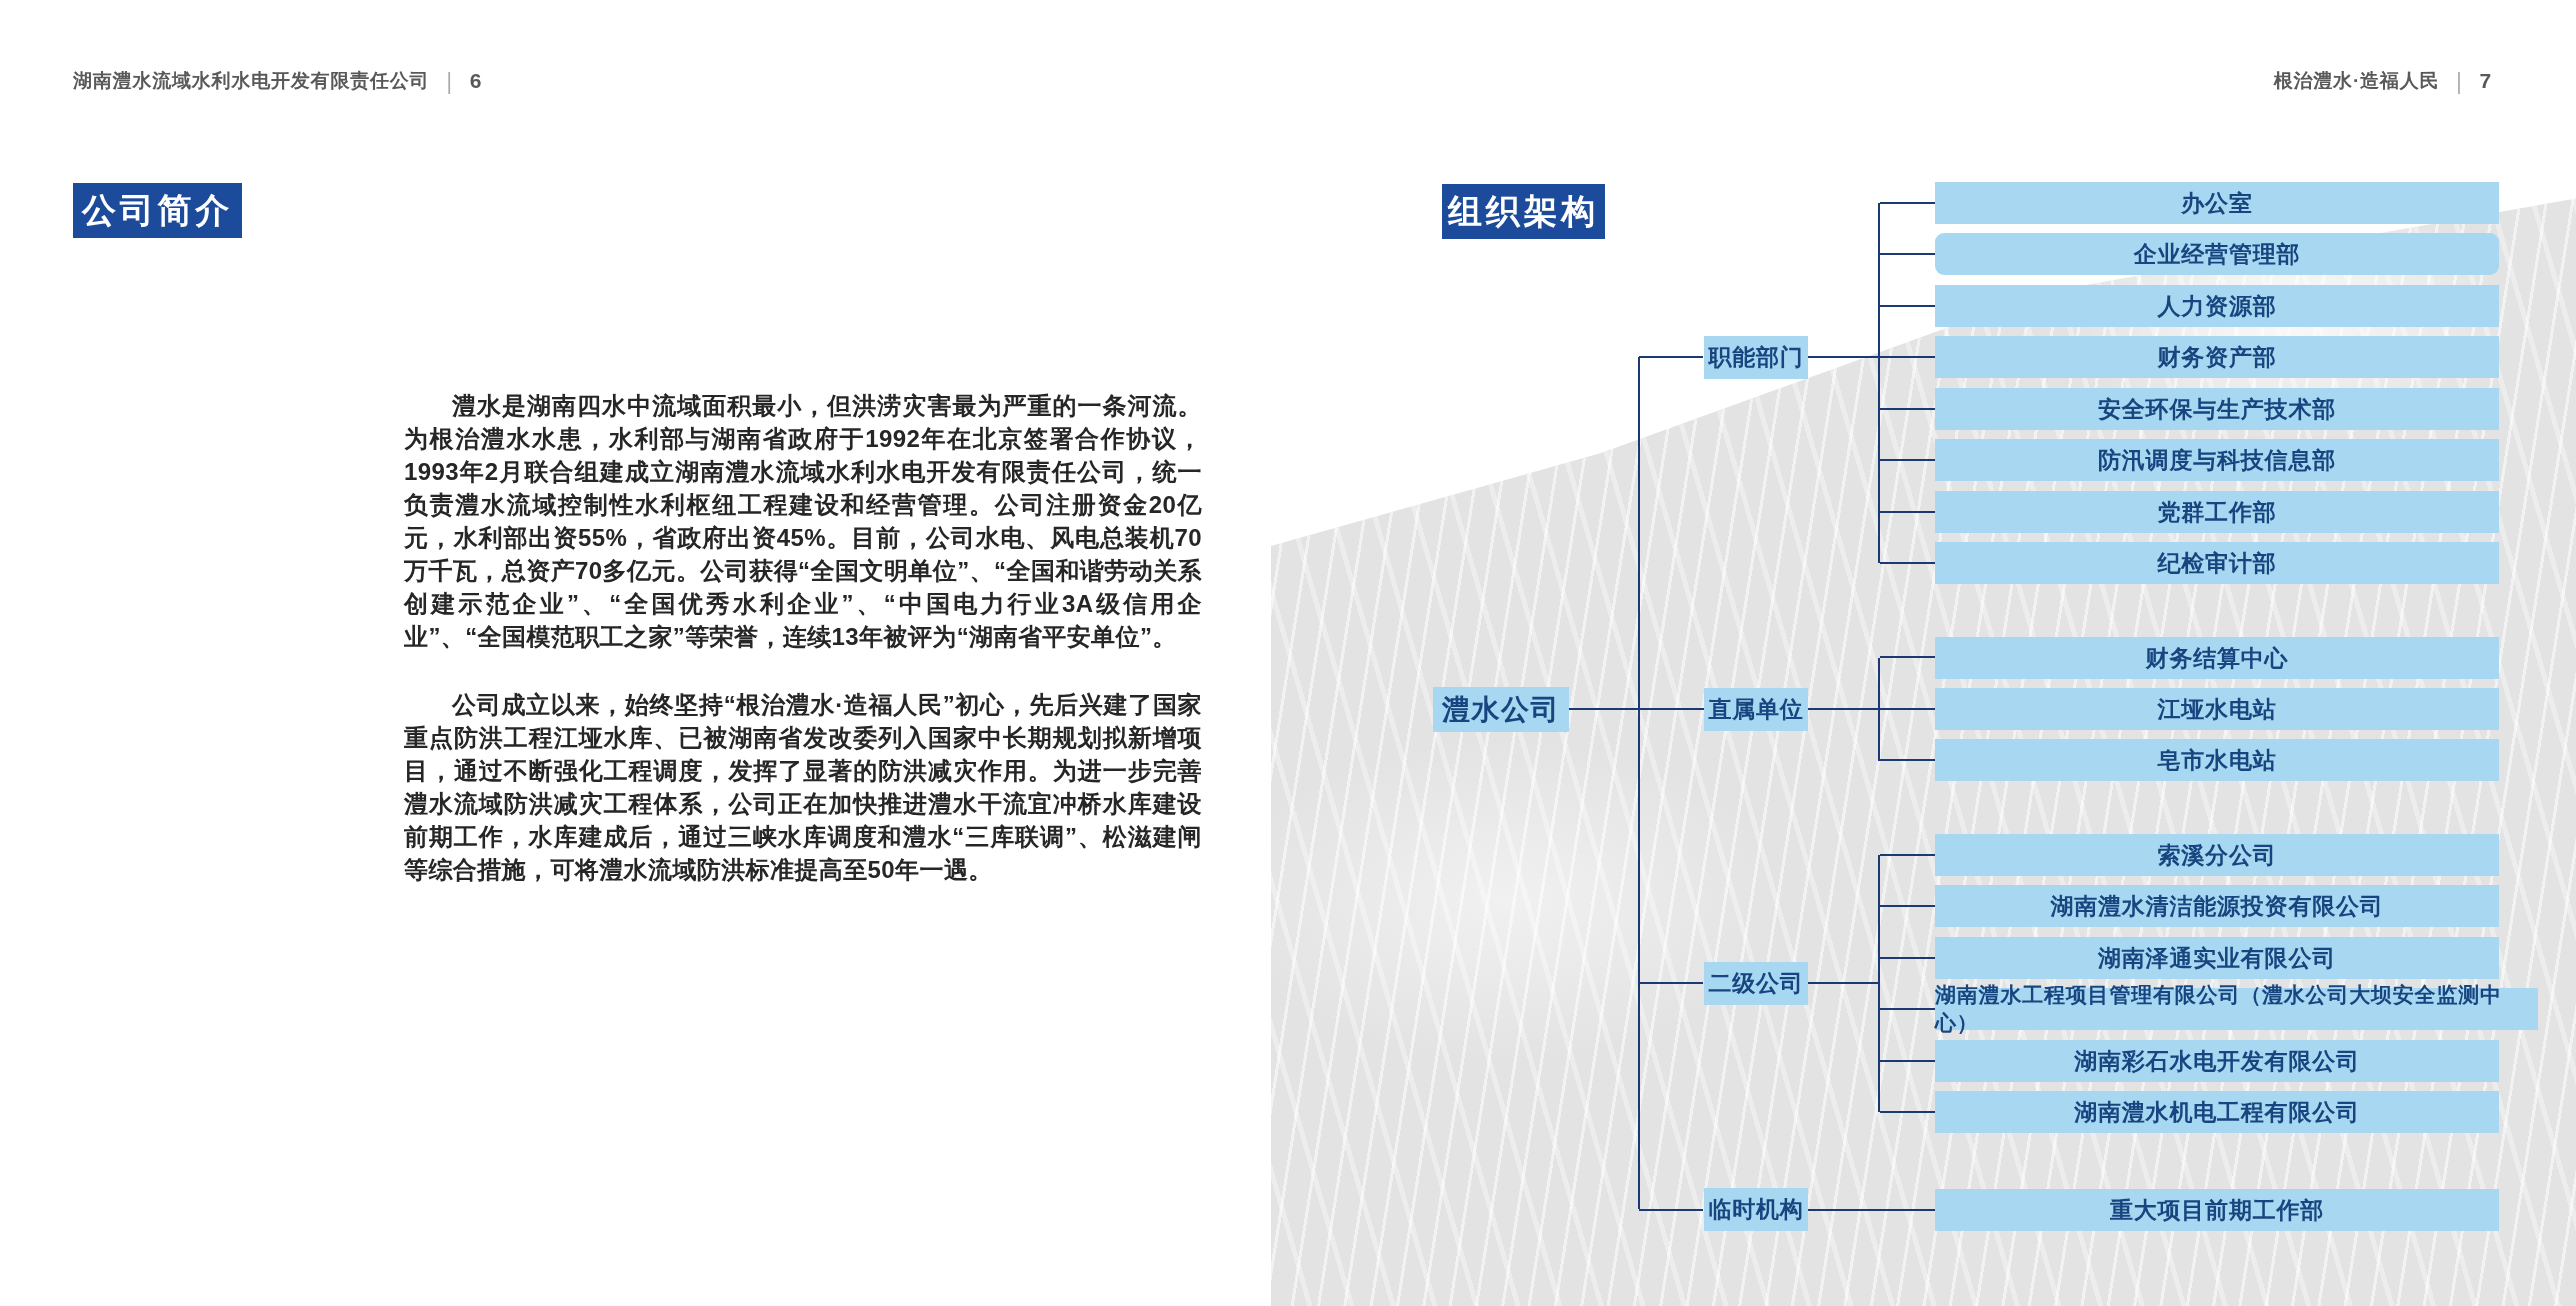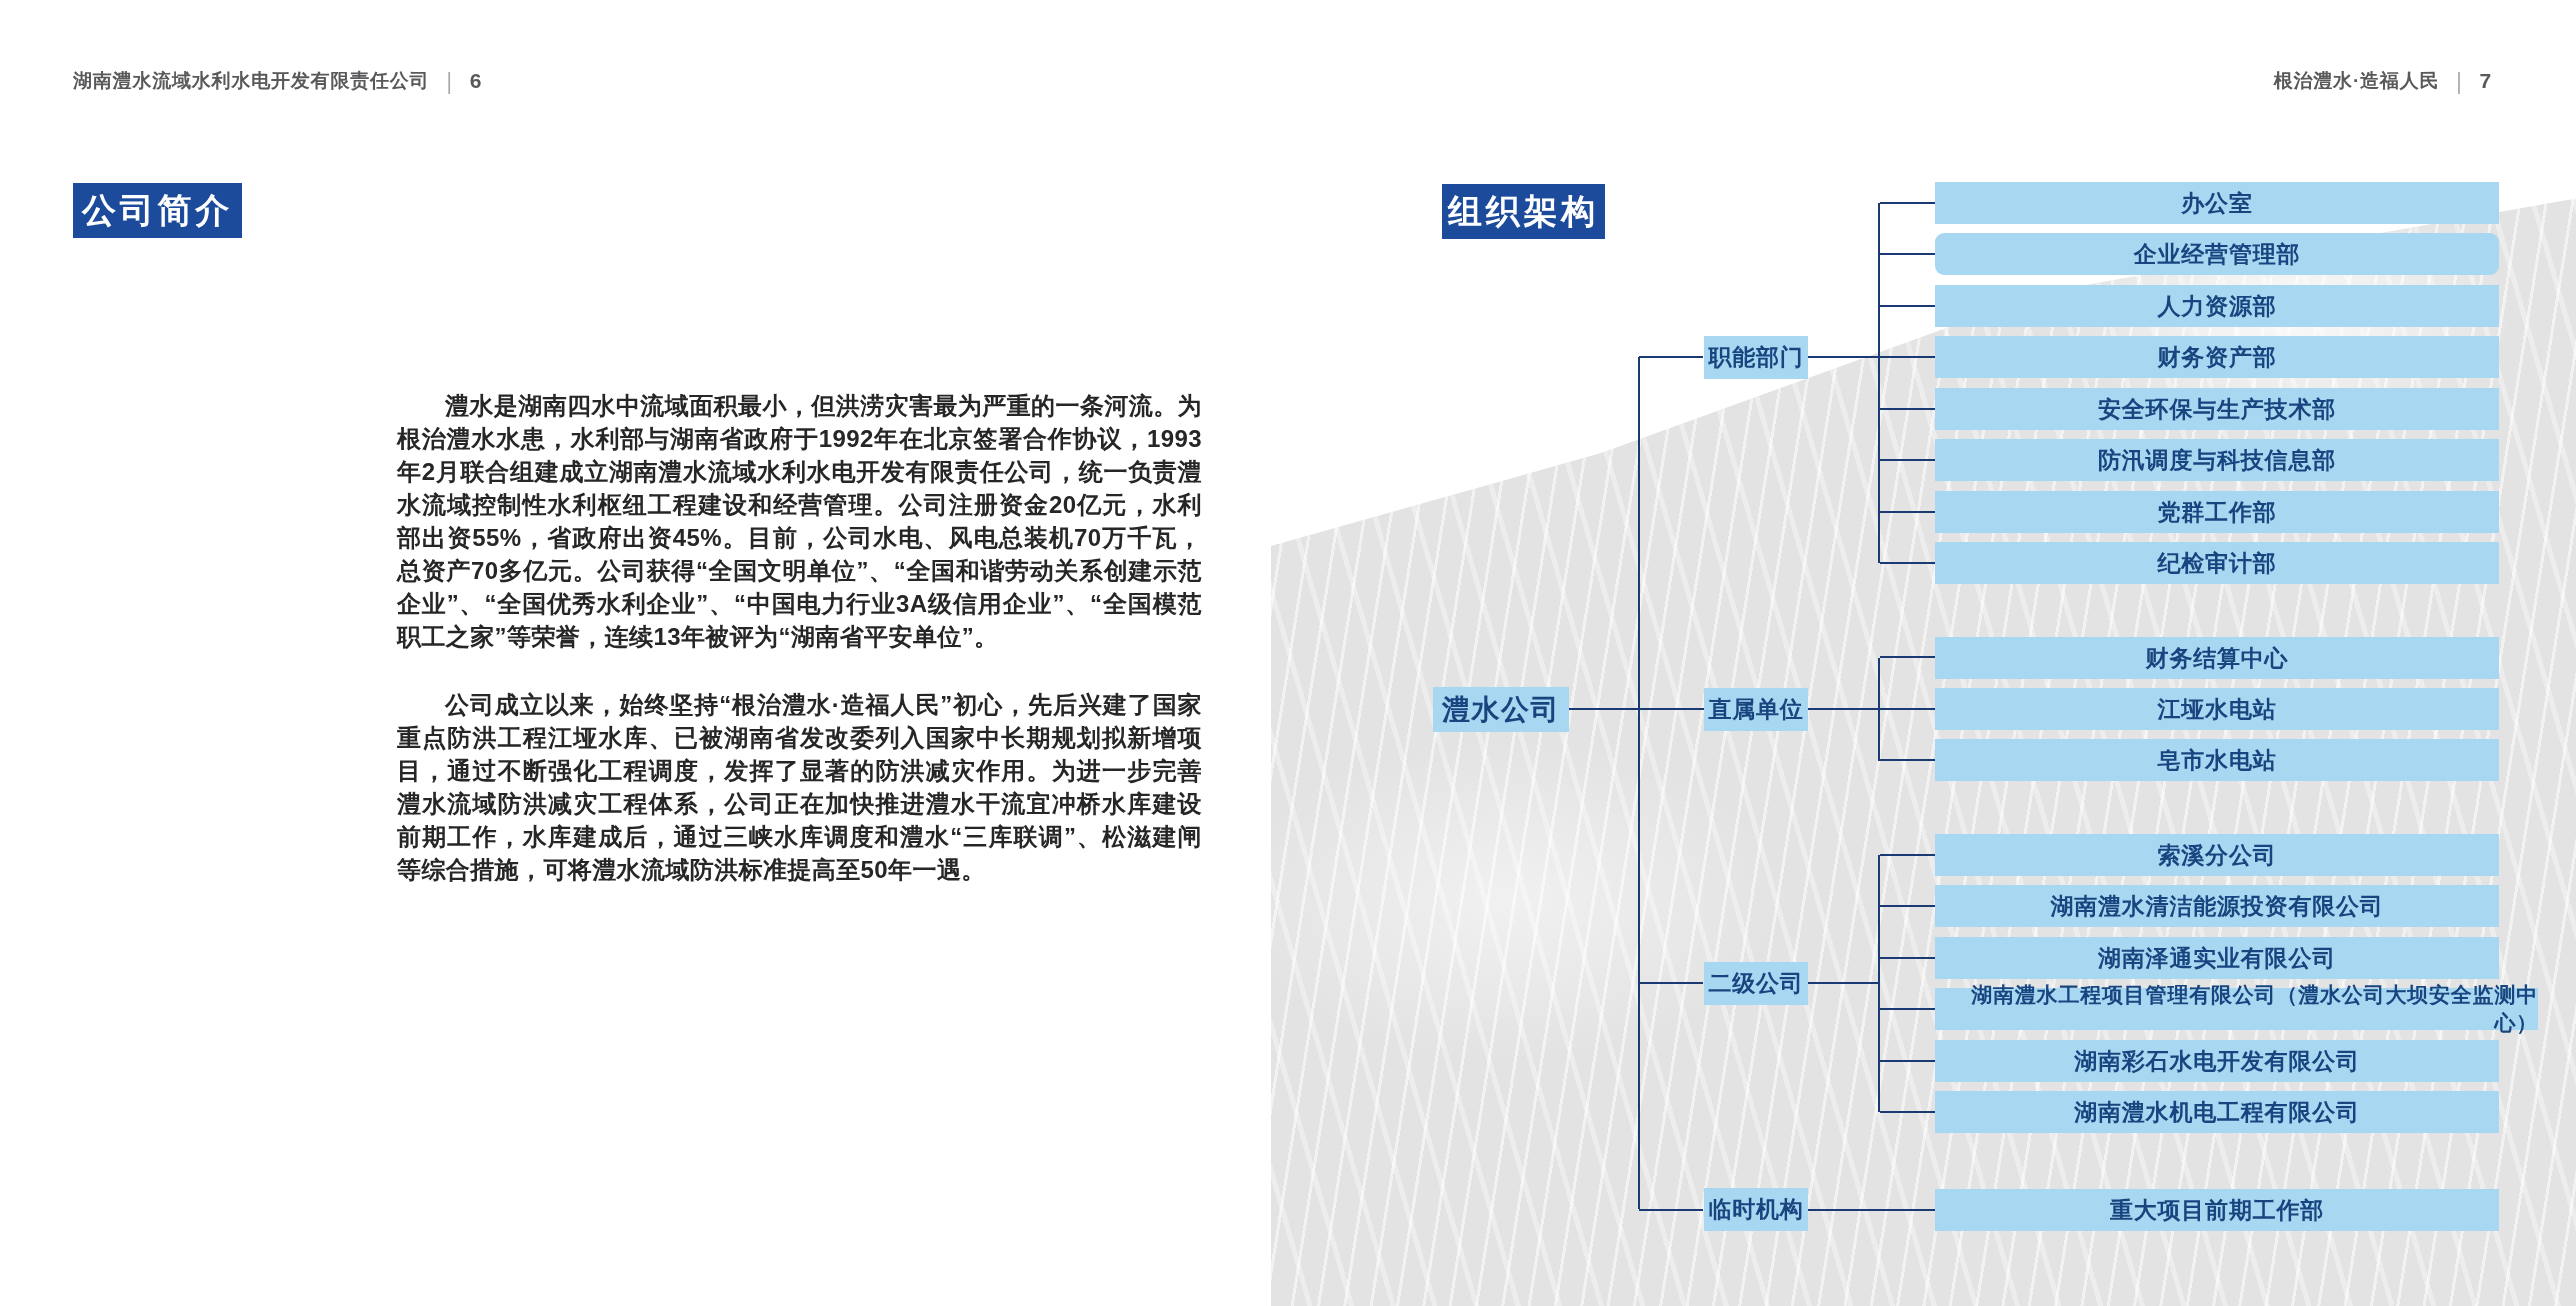--- a/index.html
+++ b/index.html
@@ -30,21 +30,21 @@
   .title-box{position:absolute;background:var(--dark-blue);color:#fff;
     display:flex;align-items:center;justify-content:center;
     font-weight:bold;font-size:34px;letter-spacing:3.8px;}
   .title-box.intro{left:73px;top:183px;width:169px;height:55px;}
   .title-box.org{left:1442px;top:184px;width:163px;height:55px;}
 
   
   .body-copy{position:absolute;left:397px;top:389px;width:805px;
     color:var(--body-text);font-size:24px;line-height:33px;font-weight:600;
     text-align:justify;letter-spacing:0.4px;}
-  .body-copy p{text-indent:2em;margin-bottom:35px;}
+  .body-copy p{text-indent:2em;margin-bottom:35px;margin-left:7px;}
   .body-copy p:last-child{margin-bottom:0;}
 
   
   .photo{position:absolute;left:1271px;top:177px;width:1305px;height:1129px;
     background:
       repeating-linear-gradient(99deg, rgba(255,255,255,0) 0 14px, rgba(255,255,255,.55) 14px 17px, rgba(255,255,255,0) 17px 26px),
       repeating-linear-gradient(74deg, rgba(255,255,255,0) 0 35px, rgba(255,255,255,.35) 35px 40px),
       radial-gradient(322px 184px at 78% 12%, rgba(255,255,255,.85), rgba(255,255,255,0) 70%),
       radial-gradient(399px 230px at 18% 64%, rgba(255,255,255,.5), rgba(255,255,255,0) 70%),
       #e3e3e3;
@@ -52,21 +52,21 @@
   }
 
   
   .hline,.vline{position:absolute;background:var(--line);}
   .hline{height:2.3px;}
   .vline{width:2.3px;}
   .org-node{position:absolute;background:var(--light-blue);color:var(--node-text);
     display:flex;align-items:center;justify-content:center;font-weight:bold;}
   .org-root{font-size:28px;letter-spacing:1.5px;}
   .org-group{font-size:23px;letter-spacing:0.8px;}
-  .org-bar{font-size:23px;letter-spacing:0.8px;text-align:right;}
+  .org-bar{font-size:23px;letter-spacing:0.8px;}
 </style>
 </head>
 <body>
 
 <div class="canvas">
 
   <div class="runhead left">
     <span>湖南澧水流域水利水电开发有限责任公司</span>
     <span class="sep">|</span>
     <span class="pageno">6</span>

